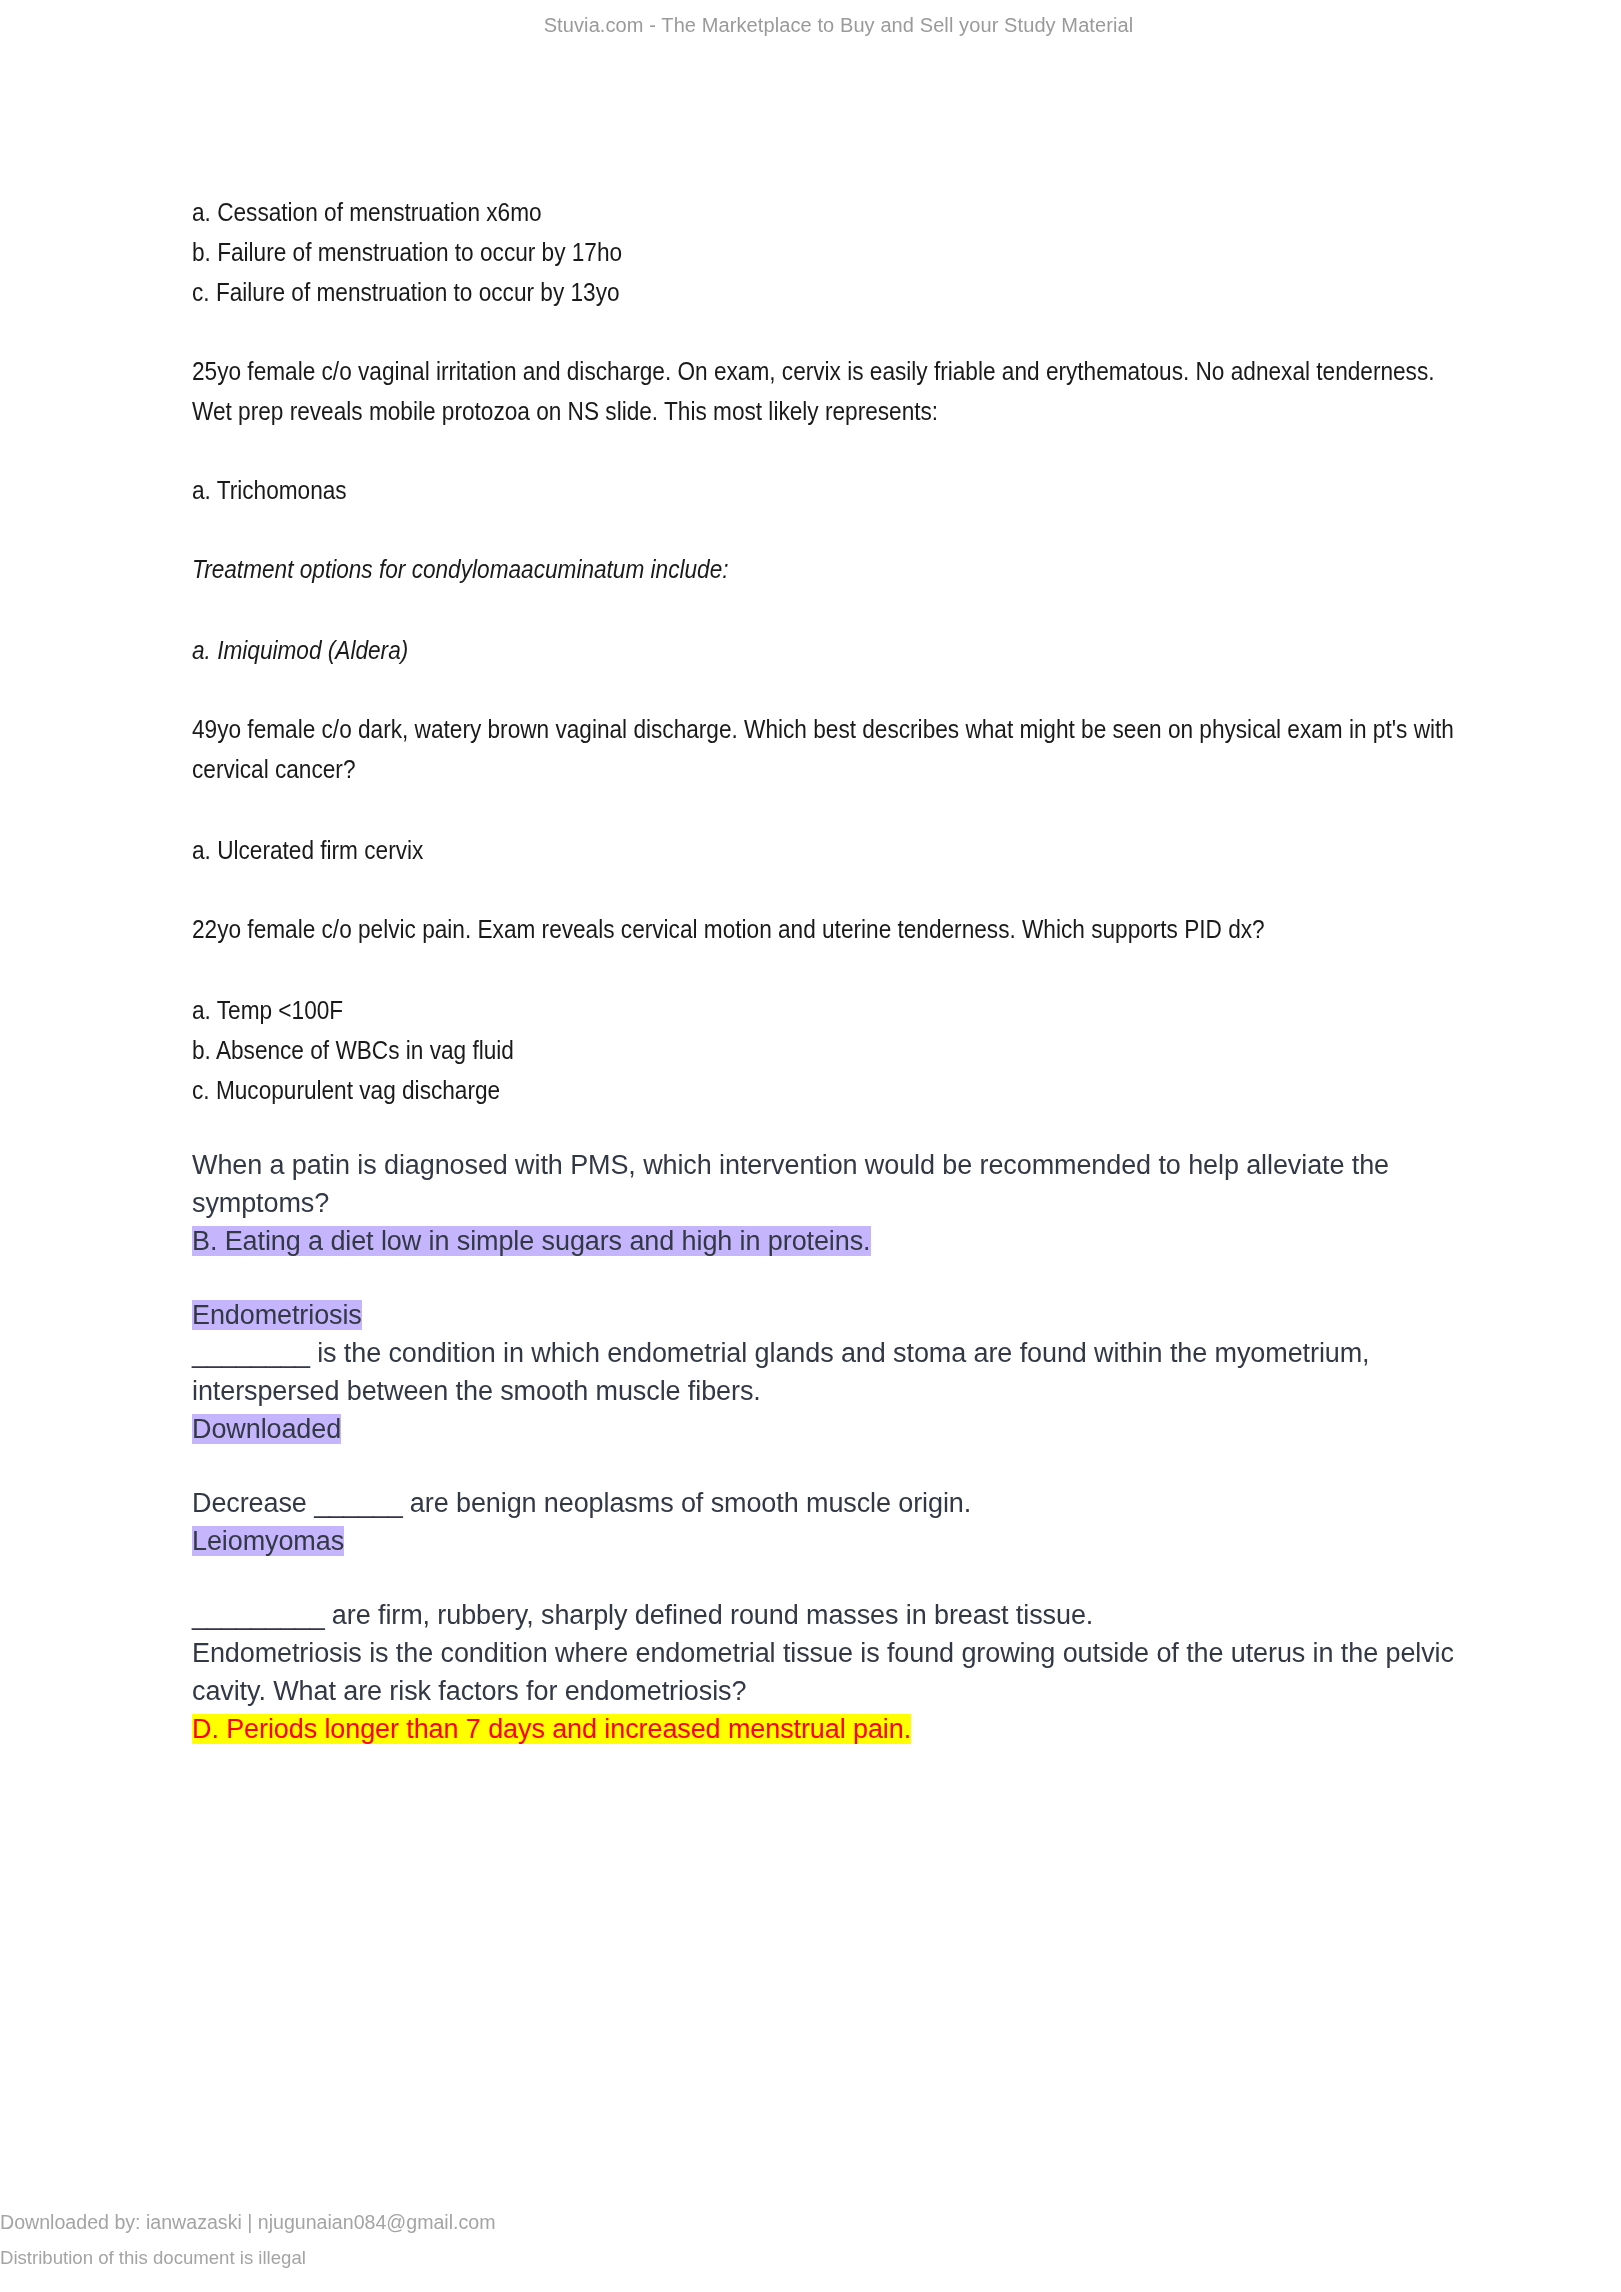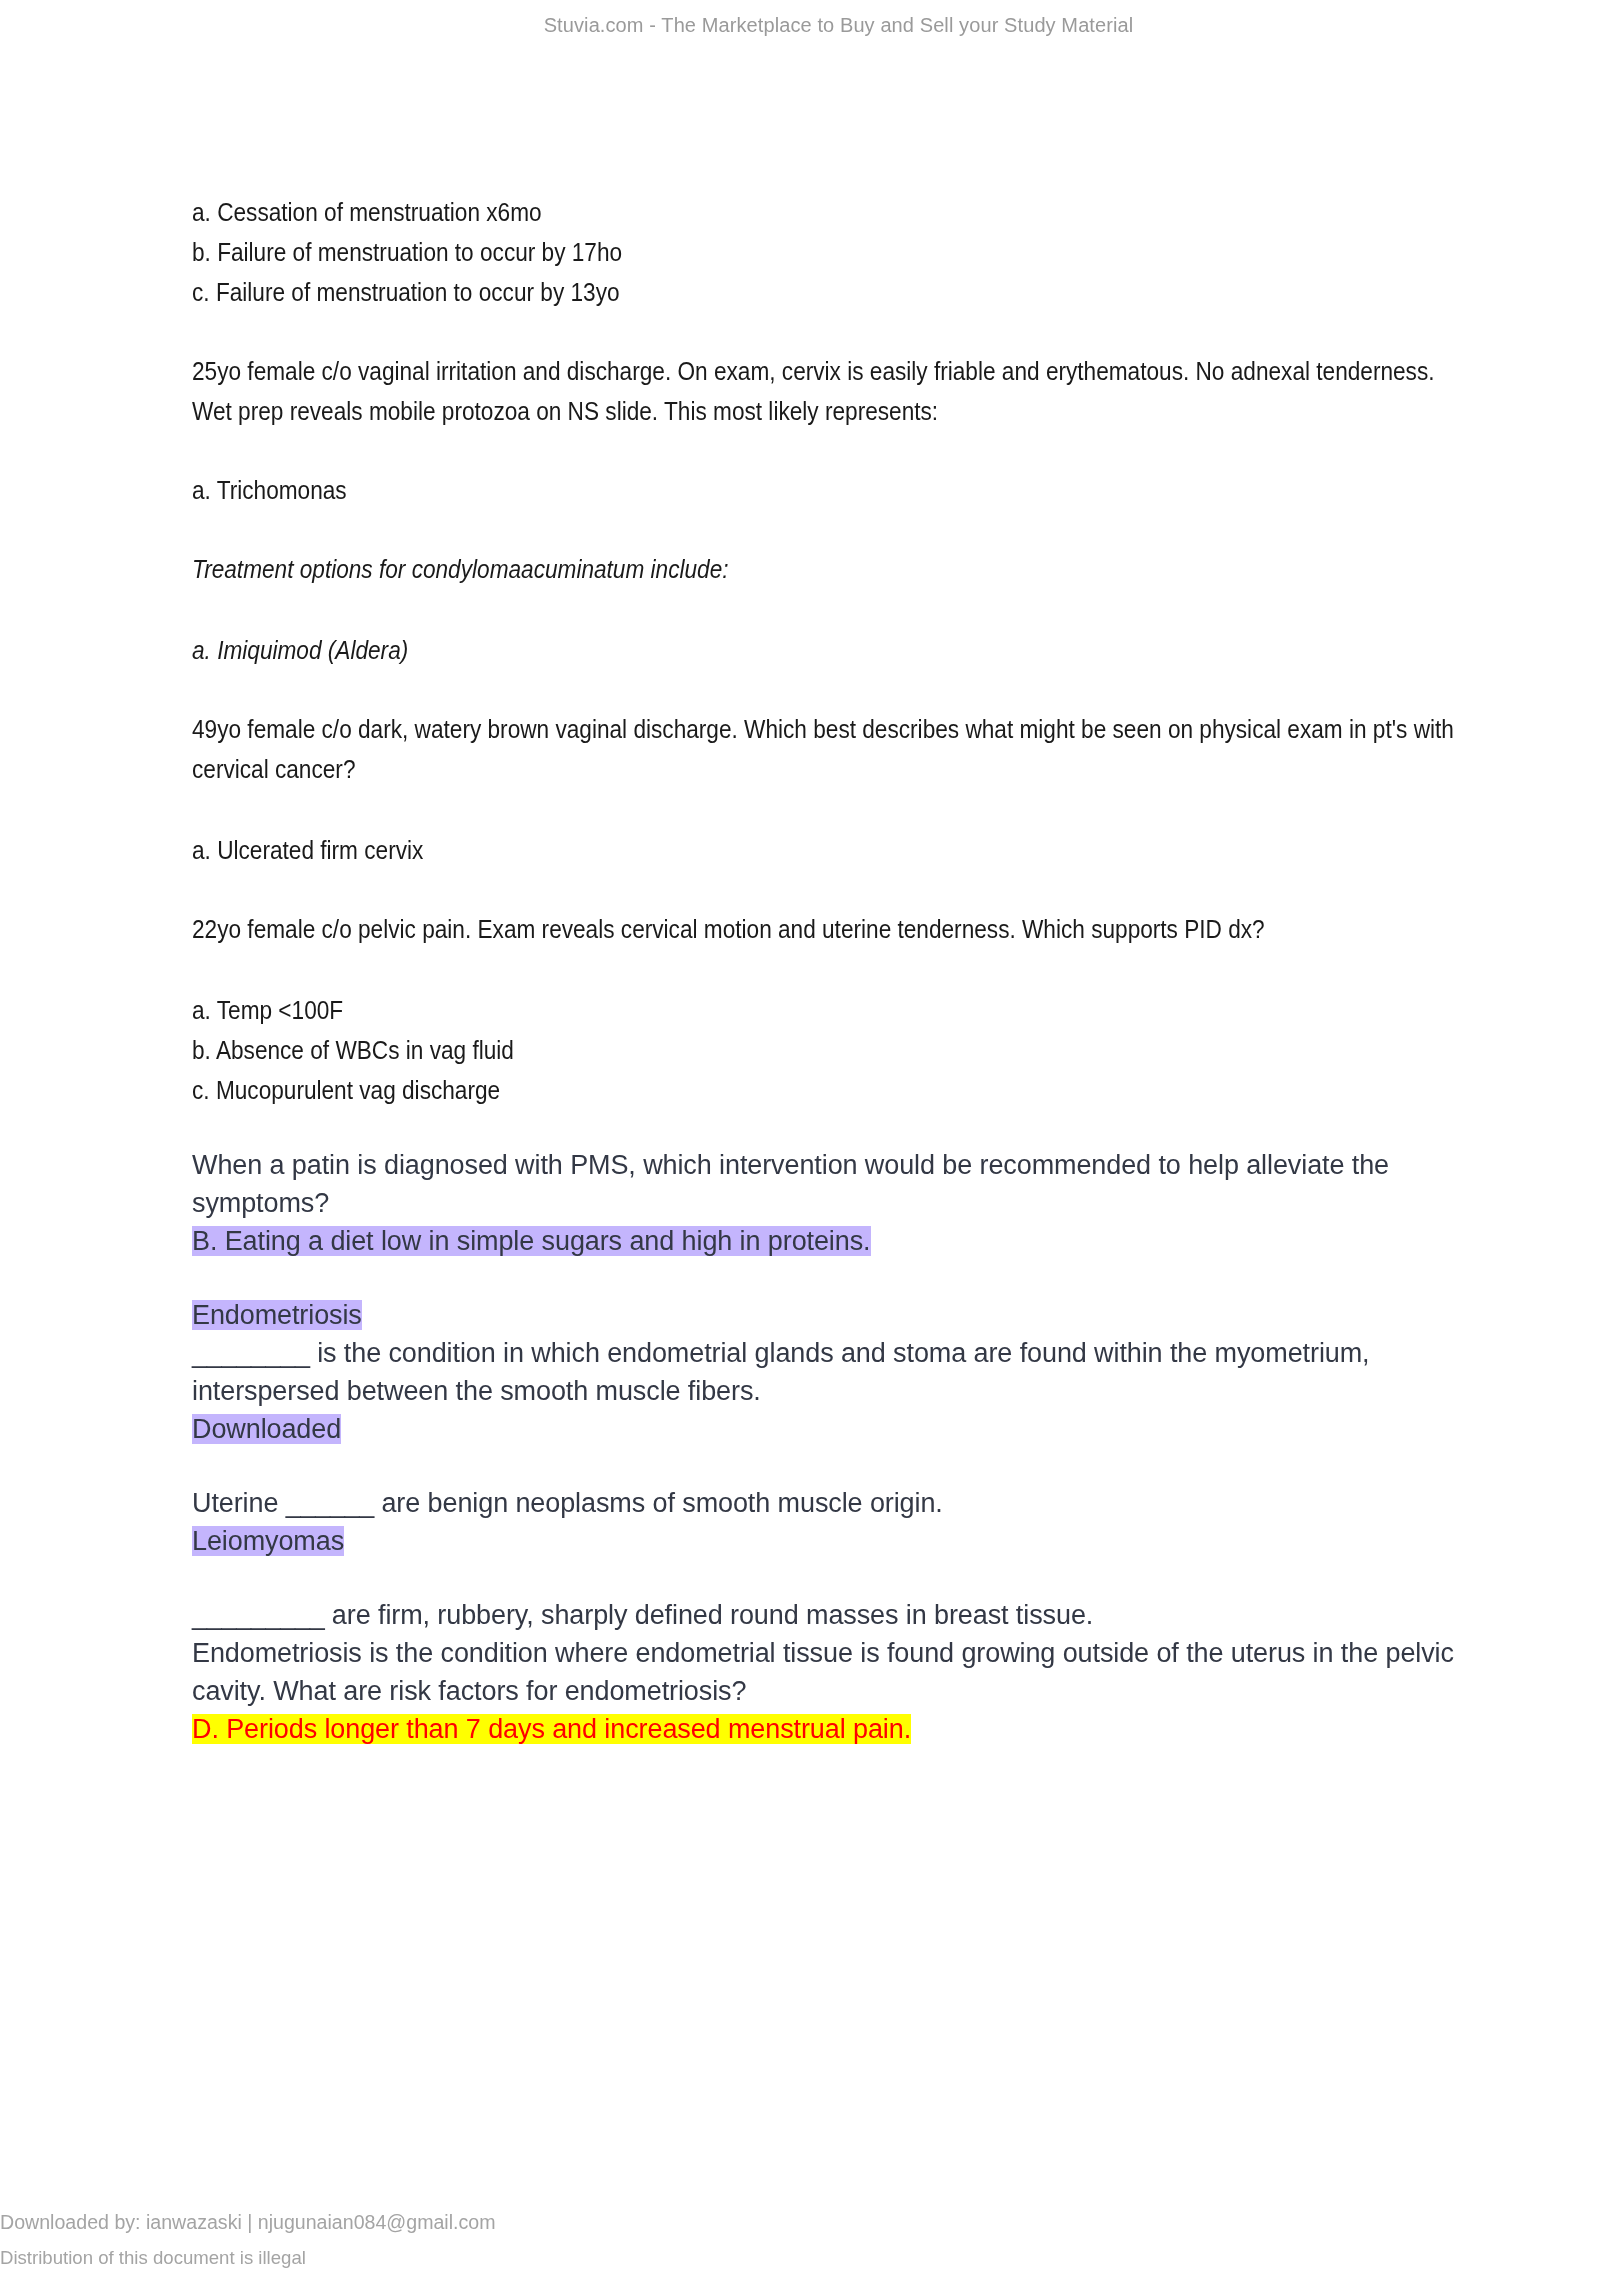--- a/index.html
+++ b/index.html
@@ -143,21 +143,21 @@
 
     <div class="wide-gap"></div>
 
     <p class="wide"><mark class="hl">Endometriosis</mark></p>
 
     <p class="wide"><span class="blank">________</span><span> is the condition in which endometrial glands and stoma are found within the myometrium, interspersed between the smooth muscle fibers.</span></p>
     <p class="wide"><mark class="hl">Downloaded</mark></p>
 
     <div class="wide-gap"></div>
 
-    <p class="wide"><span>Uterine </span><span class="blank">______</span><span> are benign neoplasms of smooth muscle origin.</span></p>
+    <p class="wide"><span>Decrease </span><span class="blank">______</span><span> are benign neoplasms of smooth muscle origin.</span></p>
     <p class="wide"><mark class="hl">Leiomyomas</mark></p>
 
     <div class="wide-gap"></div>
 
     <p class="wide"><span class="blank">_________</span><span> are firm, rubbery, sharply defined round masses in breast tissue.</span></p>
 
     <p class="wide">Endometriosis is the condition where endometrial tissue is found growing outside of the uterus in the pelvic cavity. What are risk factors for endometriosis?</p>
     <p class="wide"><mark class="hl-red">D. Periods longer than 7 days and increased menstrual pain.</mark></p>
 
   </div>

